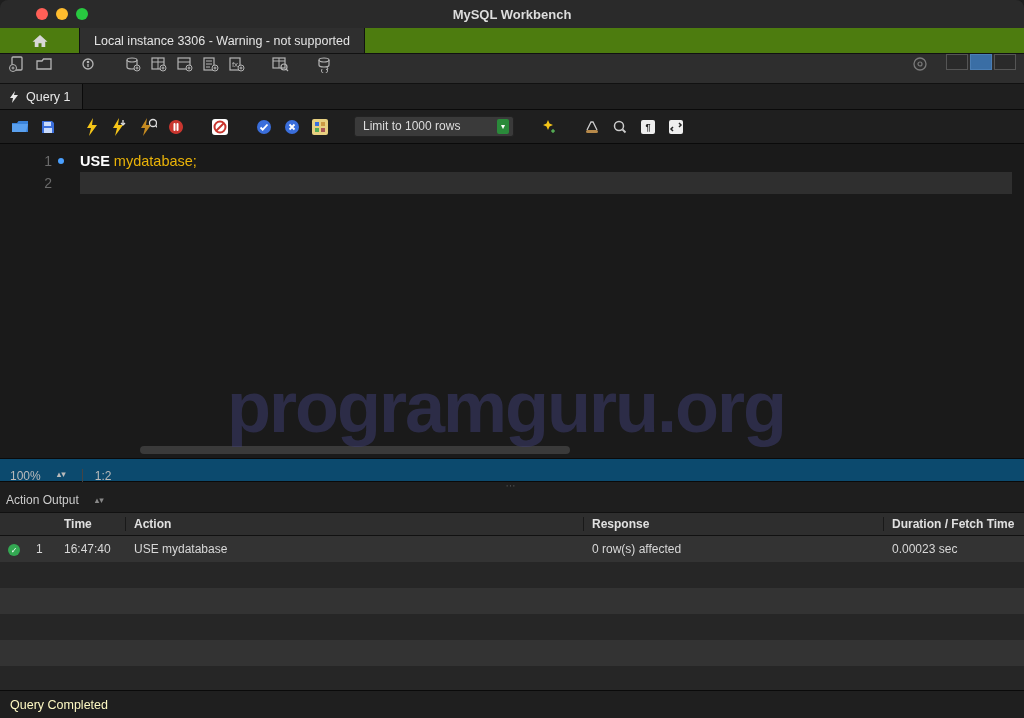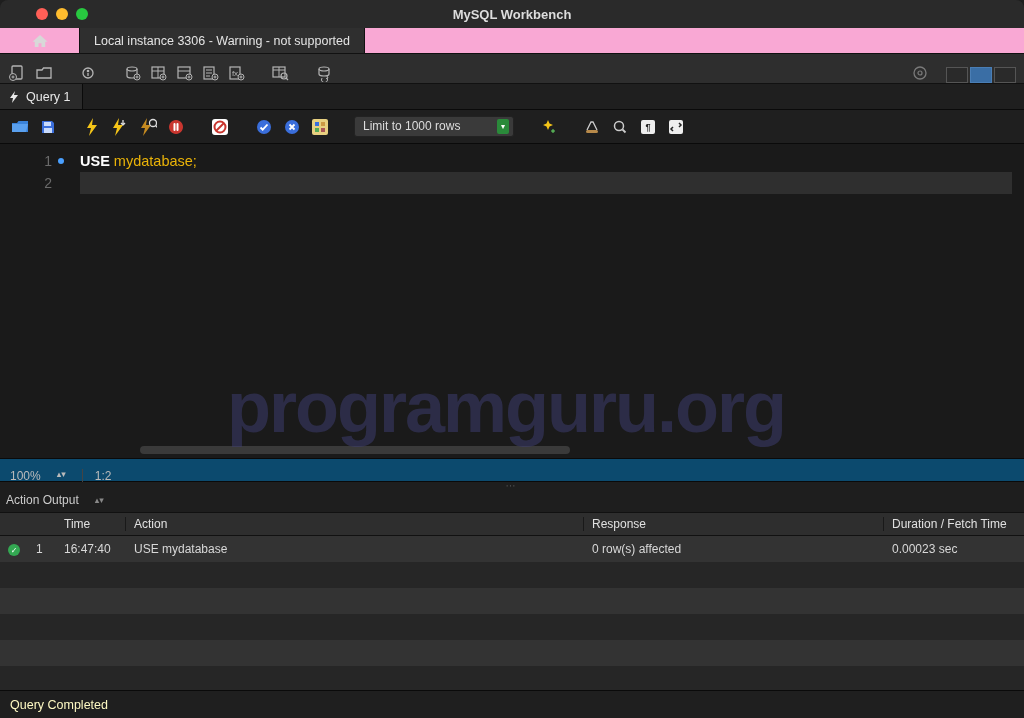--- a/index.html
+++ b/index.html
@@ -7,26 +7,26 @@
   .window { display: flex; flex-direction: column; height: 100%; background: #1e1e1e; border-radius: 8px; }
 
   
   .titlebar { height: 28px; background: #2a2a2a; display: flex; align-items: center; position: relative; border-top-left-radius: 8px; border-top-right-radius: 8px; padding-left: 24px; }
   .traffic { display: flex; gap: 8px; margin-left: 12px; }
   .dot { width: 12px; height: 12px; border-radius: 50%; }
   .dot.red { background: #ff5f57; } .dot.yellow { background: #febc2e; } .dot.green { background: #28c840; }
   .title { position: absolute; left: 0; right: 0; text-align: center; font-size: 13px; font-weight: 600; color: #ddd; pointer-events: none; }
 
   
-  .conn-tabs { height: 26px; background: #f9a8d4; display: flex; align-items: stretch; border-bottom: 1px solid #111; }
+  .conn-tabs { height: 26px; background: #4d7c0f; display: flex; align-items: stretch; border-bottom: 1px solid #111; }
   .home-btn { width: 80px; display: flex; align-items: center; justify-content: center; border-right: 1px solid #111; }
   .conn-tab { display: flex; align-items: center; font-size: 12.5px; color: #e4e4e4; padding: 0 14px; border-right: 1px solid #111; background: #2f2f2f; }
 
   
-  .main-toolbar { height: 30px; background: #2e2e2e; display: flex; align-items: flex-end; padding: 0 8px; gap: 6px; border-bottom: 1px solid #111; }
+  .main-toolbar { height: 30px; background: #2e2e2e; display: flex; align-items: flex-start; padding: 0 8px; gap: 6px; border-bottom: 1px solid #111; }
   .tb-group { display: flex; align-items: center; gap: 6px; }
   .tb-sep { width: 12px; }
   .tb-icon { width: 20px; height: 20px; display: flex; align-items: center; justify-content: center; opacity: .85; }
   .spacer { flex: 1; }
   .panel-btns { display: flex; gap: 2px; }
   .panel-btn { width: 22px; height: 16px; border: 1px solid #555; background: #2a2a2a; }
   .panel-btn.active { background: #3a6ea5; border-color: #4a7eb5; }
 
   
   .query-tabs { height: 26px; background: #1f1f1f; display: flex; align-items: stretch; border-bottom: 1px solid #0a0a0a; }
@@ -61,21 +61,21 @@
 
   .divider { height: 6px; background: #1e1e1e; display:flex; align-items:center; justify-content:center;}
   .divider::after{content:"⋯"; color:#555; font-size:10px; letter-spacing:3px;}
 
   
   .output-header { height: 24px; background: #1e1e1e; display: flex; align-items: center; padding: 0 6px; font-size: 12px; color: #ccc; gap: 8px;}
   .output-dd { display: flex; align-items: center; gap: 16px;}
   .output-dd .dd-caret{font-size:9px; color:#888;}
 
   .out-table { flex: 0 0 auto; display:flex; flex-direction:column;}
-  .out-thead { height: 24px; background: #2e2e2e; display: flex; align-items: center; font-size: 12px; color: #e0e0e0; font-weight:400; border-top:1px solid #111; border-bottom:1px solid #111;}
+  .out-thead { height: 24px; background: #2e2e2e; display: flex; align-items: center; font-size: 12px; color: #e0e0e0; font-weight:700; border-top:1px solid #111; border-bottom:1px solid #111;}
   .out-thead .th, .out-row .td { padding: 0 8px; overflow: hidden; white-space: nowrap; text-overflow: ellipsis;}
   .th { border-right: 1px solid #191919;}
   .th:last-child{border-right:none;}
   .col-status{width:28px;} .col-seq{width:28px;} .col-time{width:70px;} .col-action{flex:1; min-width:100px;} .col-response{width:300px;} .col-duration{width:140px;}
   .out-rows { background:#1e1e1e; height:154px; overflow:hidden;}
   .out-row { height: 26px; display: flex; align-items: center; font-size: 12px; color: #d8d8d8; background:#333;}
   .out-row.alt{background:#262626;}
   .out-row.empty .td{color:transparent;}
   .status-ok{ width:12px; height:12px; border-radius:50%; background:#33a852; display:inline-flex; align-items:center; justify-content:center; color:#fff; font-size:8px;}
 

